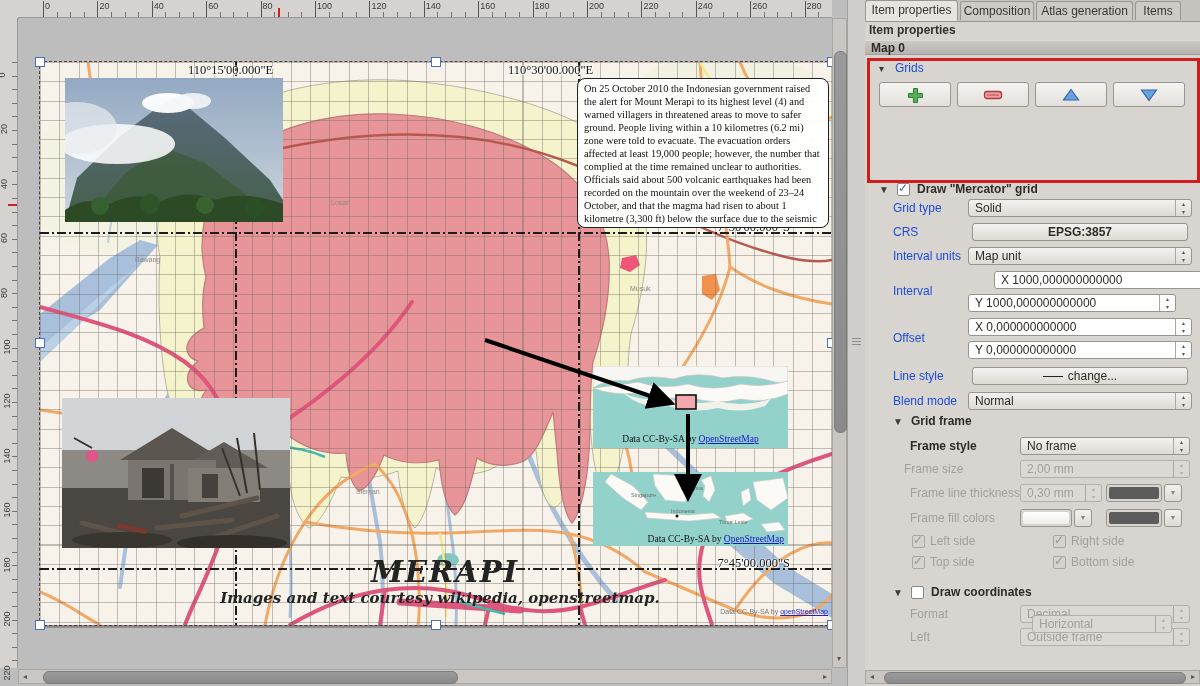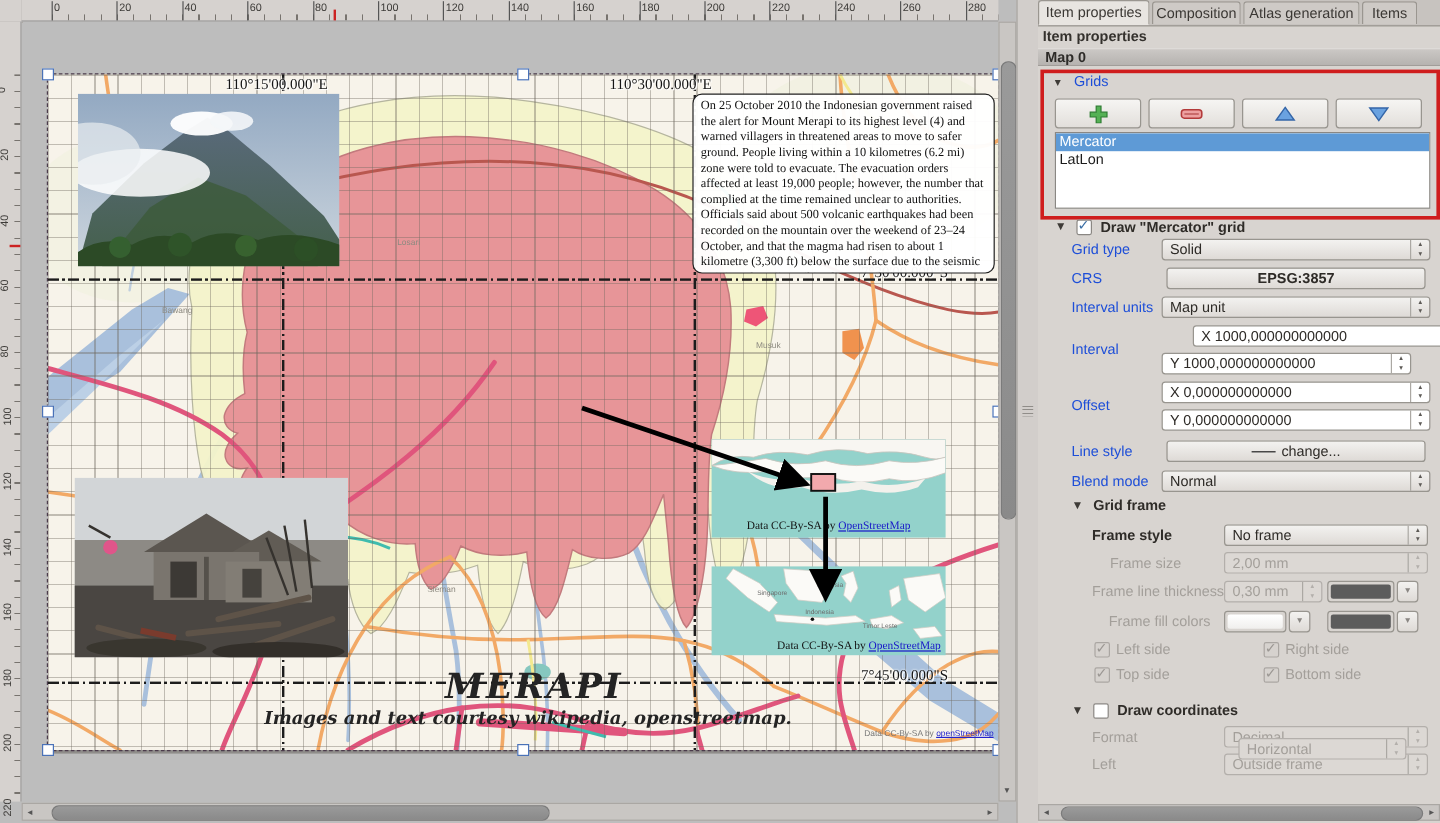--- a/index.html
+++ b/index.html
@@ -416,24 +416,20 @@
       <svg width="18" height="14" viewBox="0 0 18 14">
         <path d="M9 1.5 L16.5 12 H1.5 Z" fill="#6aa2e0" stroke="#3566a8" stroke-width="1.2"></path>
       </svg>
     </div>
     <div class="toolbtn" style="left:248px;top:82px;">
       <svg width="18" height="14" viewBox="0 0 18 14">
         <path d="M9 12.5 L16.5 2 H1.5 Z" fill="#6aa2e0" stroke="#3566a8" stroke-width="1.2"></path>
       </svg>
     </div>
 
-    <div class="listbox" style="left:14px;top:110px;width:311px;height:62px;" id="gridsList">
-        <div class="grid-item sel">Mercator</div>
-        <div class="grid-item">LatLon</div>
-      </div>
 
     <span class="sec-tri abs" style="left:14px;top:184px;">▼</span>
     <div class="cb on" style="left:32px;top:183px;"></div>
     <div class="lbl bold" style="left:52px;top:182px;">Draw "Mercator" grid</div>
 
     <div class="lbl" style="left:28px;top:201px;">Grid type</div>
     <div class="combo" style="left:103px;top:199px;width:224px;">
       <span class="txt">Solid</span>
         <span class="spn">▴<br>▾</span>
     </div>
@@ -480,37 +476,37 @@
 
     <span class="sec-tri abs" style="left:28px;top:416px;">▼</span>
     <div class="lbl bold" style="left:46px;top:414px;">Grid frame</div>
 
     <div class="lbl bold" style="left:45px;top:439px;">Frame style</div>
     <div class="combo" style="left:155px;top:437px;width:170px;">
       <span class="txt">No frame</span>
         <span class="spn">▴<br>▾</span>
     </div>
 
-    <div class="lbl dis" style="left:60px;top:462px;">Frame size</div>
+    <div class="lbl dis" style="left:39px;top:462px;">Frame size</div>
     <div class="spinbox dis" style="left:155px;top:460px;width:170px;">
       <span class="txt">2,00 mm</span>
         <span class="spn dis">▴<br>▾</span>
     </div>
 
     <div class="lbl dis" style="left:45px;top:486px;">Frame line thickness</div>
     <div class="spinbox dis" style="left:155px;top:484px;width:82px;">
       <span class="txt">0,30 mm</span>
         <span class="spn dis">▴<br>▾</span>
     </div>
     <div class="swatch" style="left:241px;top:484px;width:56px;">
       <div class="inner" style="background:#5c5c5c;"></div>
     </div>
     <div class="dropbtn" style="left:299px;top:484px;">▼</div>
 
-    <div class="lbl dis" style="left:45px;top:511px;margin-left:14px;">Frame fill colors</div>
+    <div class="lbl dis" style="left:45px;top:511px;">Frame fill colors</div>
     <div class="swatch" style="left:155px;top:509px;width:52px;">
       <div class="inner" style="background:linear-gradient(#ffffff,#f0efed);"></div>
     </div>
     <div class="dropbtn" style="left:209px;top:509px;">▼</div>
     <div class="swatch" style="left:241px;top:509px;width:56px;">
       <div class="inner" style="background:#5c5c5c;"></div>
     </div>
     <div class="dropbtn" style="left:299px;top:509px;">▼</div>
 
     <div class="cb dis on" style="left:47px;top:535px;"></div>

